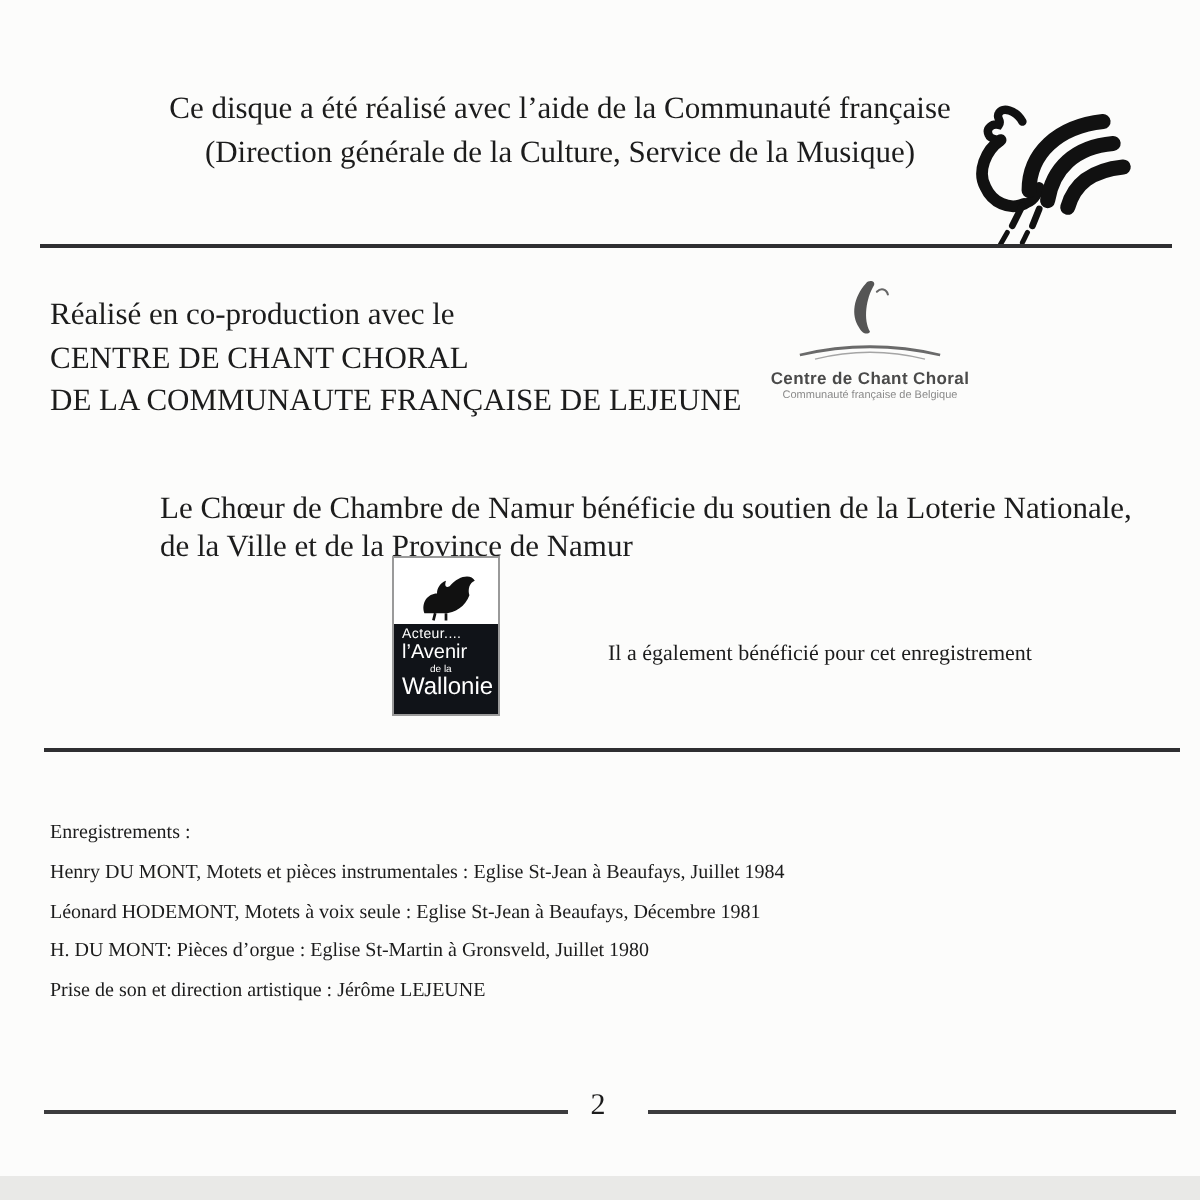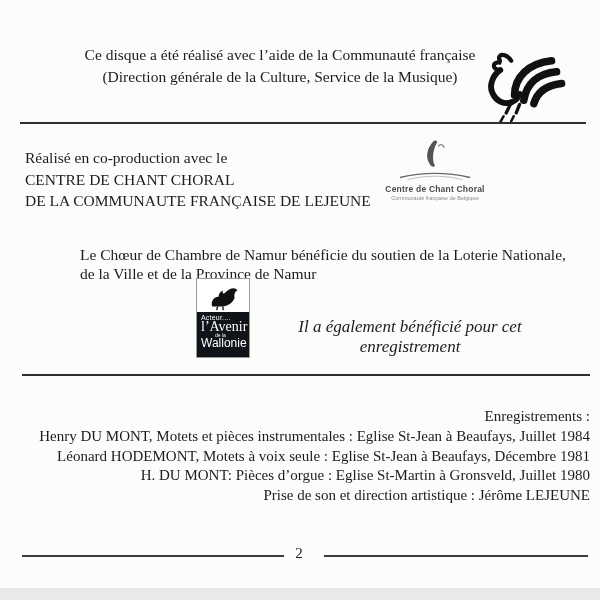--- a/index.html
+++ b/index.html
@@ -38,30 +38,30 @@
   .namur-support { left:80px; top:245px; width:490px; 
     font-size:15.5px; line-height:19px; }
 
   
   .wal-logo { left:196px; top:278px; width:54px; height:80px;
     border:1px solid #9a9a9a; background:#fff; box-sizing:border-box; }
   .wal-top { height:33px; display:flex; align-items:flex-end; justify-content:center; }
   .wal-bottom { height:45px; background:#101318; color:#fff; padding:2px 0 0 4px;
     font-family:"Liberation Sans","DejaVu Sans",sans-serif; box-sizing:border-box; }
   .wal-l1 { font-size:7px; letter-spacing:.2px; }
-  .wal-l2 { font-size:14px; line-height:12px;font-family:Liberation Serif, serif; }
+  .wal-l2 { font-size:10px; line-height:12px; }
   .wal-l3 { font-size:5px; line-height:5px; padding-left:14px; }
   .wal-l4 { font-size:12px; line-height:10px; }
 
   
   .wallon-support { left:250px; top:317px; width:320px; text-align:center;
-    font-size:17px; line-height:20px;font-style:italic; }
+    font-size:11px; line-height:20px; }
 
   
-  .recordings { left:25px; top:407px; width:565px; font-size:15px; line-height:19.8px;text-align:right; }
+  .recordings { left:25px; top:407px; width:565px; font-size:10px; line-height:19.8px; }
 
   
   .foot-line { height:2px; background:#3c3c3e; top:555px; }
   .foot-line-left { left:22px; width:262px; }
   .foot-line-right { left:324px; width:264px; }
   .page-num { left:282px; top:545px; width:34px; text-align:center; font-size:15px; }
 
   
   .scan-edge { left:0; top:593px; width:600px; height:7px;
     background:linear-gradient(#f4f4f2,#dcdcda); }

